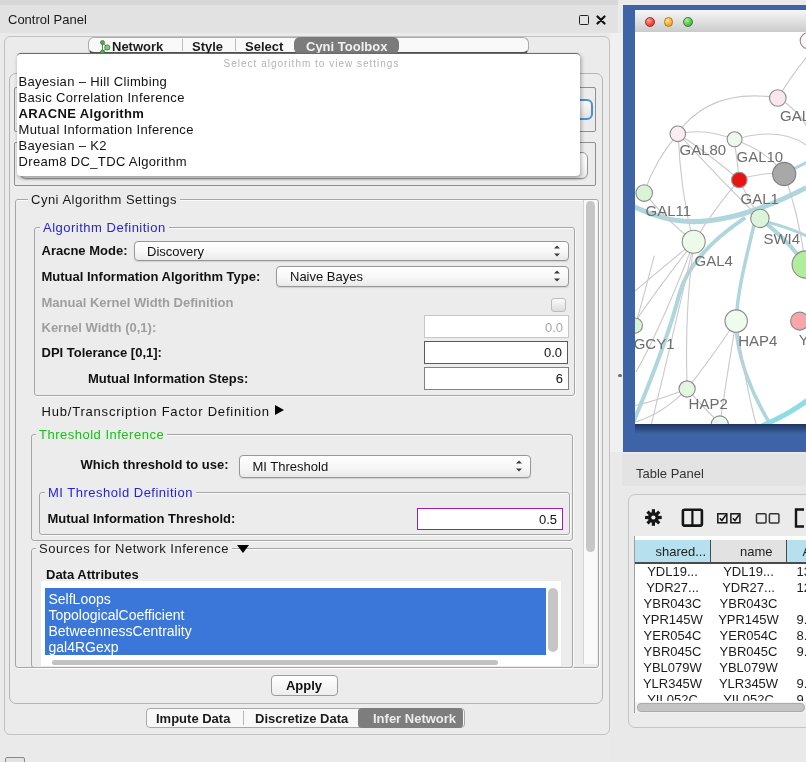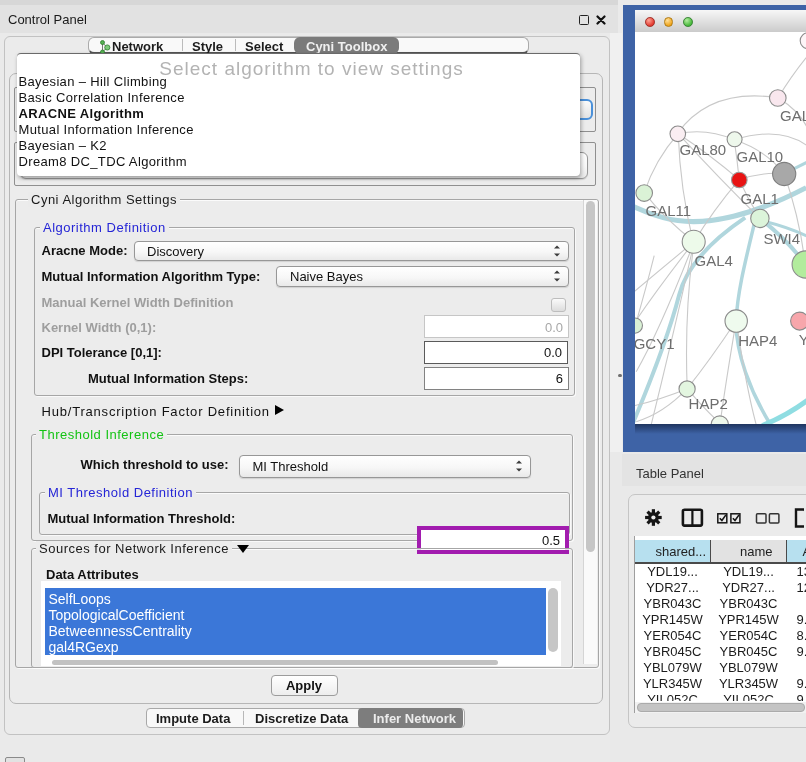--- a/index.html
+++ b/index.html
@@ -107,21 +107,21 @@
 <div class="groupbox" style="left:31px;top:434px;width:540px;height:105px;"></div>
 <div class="gtitle" style="left:36px;top:427px;color:#14c314;">Threshold Inference</div>
 <div class="lbl bold" style="left:80.5px;top:457px;text-align:center;">Which threshold to use:</div>
 <div class="combo" style="left:238.5px;top:455px;width:290px;height:20.5px;">
   <span class="ct" style="left:13px;">MI Threshold</span>
     <span class="spin"></span>
 </div>
 <div class="groupbox" style="left:38.5px;top:492px;width:529px;height:41px;"></div>
 <div class="gtitle" style="left:45px;top:485px;color:#2525d6;">MI Threshold Definition</div>
 <div class="lbl bold" style="left:47.5px;top:511px;">Mutual Information Threshold:</div>
-<div class="tfield" style="left:417px;top:507.5px;width:144px;height:20px;border:4px solid #a21caf;margin-top:18px;">
+<div class="tfield" style="left:417px;top:507.5px;width:144px;height:20px;border:1px solid #a21caf;">
     <span>0.5</span>
   </div>
 
 <div class="groupbox" style="left:31px;top:548px;width:540px;height:118px;"></div>
 <div class="gtitle" style="left:36px;top:541px;color:#1a1a1a;">Sources for Network Inference</div>
 <div class="abs" style="left:237px;top:545px;width:0;height:0;border-left:6.5px solid transparent;
      border-right:6.5px solid transparent;border-top:8px solid #000;"></div>
 <div class="lbl bold" style="left:46px;top:567px;">Data Attributes</div>
 
 <div class="abs" style="left:41px;top:581px;width:519.5px;height:78px;background:#fff;"></div>
@@ -146,21 +146,21 @@
 
 <div class="abs" style="left:5px;top:757px;width:18px;height:12px;border:1.5px solid #8a8a8a;background:#e2e2e2;border-radius:2px;"></div>
 
 <div class="abs" style="left:610px;top:33px;width:12px;height:729px;background:#f0f0f0;"></div>
 
 <div class="abs" style="left:618px;top:373.5px;width:3.5px;height:3.5px;border-radius:50%;background:#6f6f6f;"></div>
 
 <div class="abs" style="left:17px;top:53px;width:563px;height:121.5px;background:#fff;border-radius:4px;
      border-top:1.5px solid #6a6a6a;box-shadow:1px 2px 4px rgba(0,0,0,.35);"></div>
 <div class="abs" style="left:17px;top:57.5px;width:563px;text-align:center;color:#b3b3b3;
-     padding-left:26px;box-sizing:border-box;white-space:nowrap;font-size:19px;letter-spacing:1px;">Select algorithm to view settings</div>
+     padding-left:26px;box-sizing:border-box;white-space:nowrap;font-size:10px;letter-spacing:1px;">Select algorithm to view settings</div>
 <div class="abs" style="left:18.5px;top:73.5px;font-size:13px;letter-spacing:0.35px;color:#111;line-height:16.1px;white-space:nowrap;">
 Bayesian – Hill Climbing<br>
 Basic Correlation Inference<br>
 <b>ARACNE Algorithm</b><br>
 Mutual Information Inference<br>
 Bayesian – K2<br>
 Dream8 DC_TDC Algorithm</div>
 
 <div class="abs" style="left:622.7px;top:4.7px;width:184px;height:447.6px;background:#3e63a6;"></div>
 <div class="abs" style="left:634.8px;top:424px;width:172px;height:10px;

